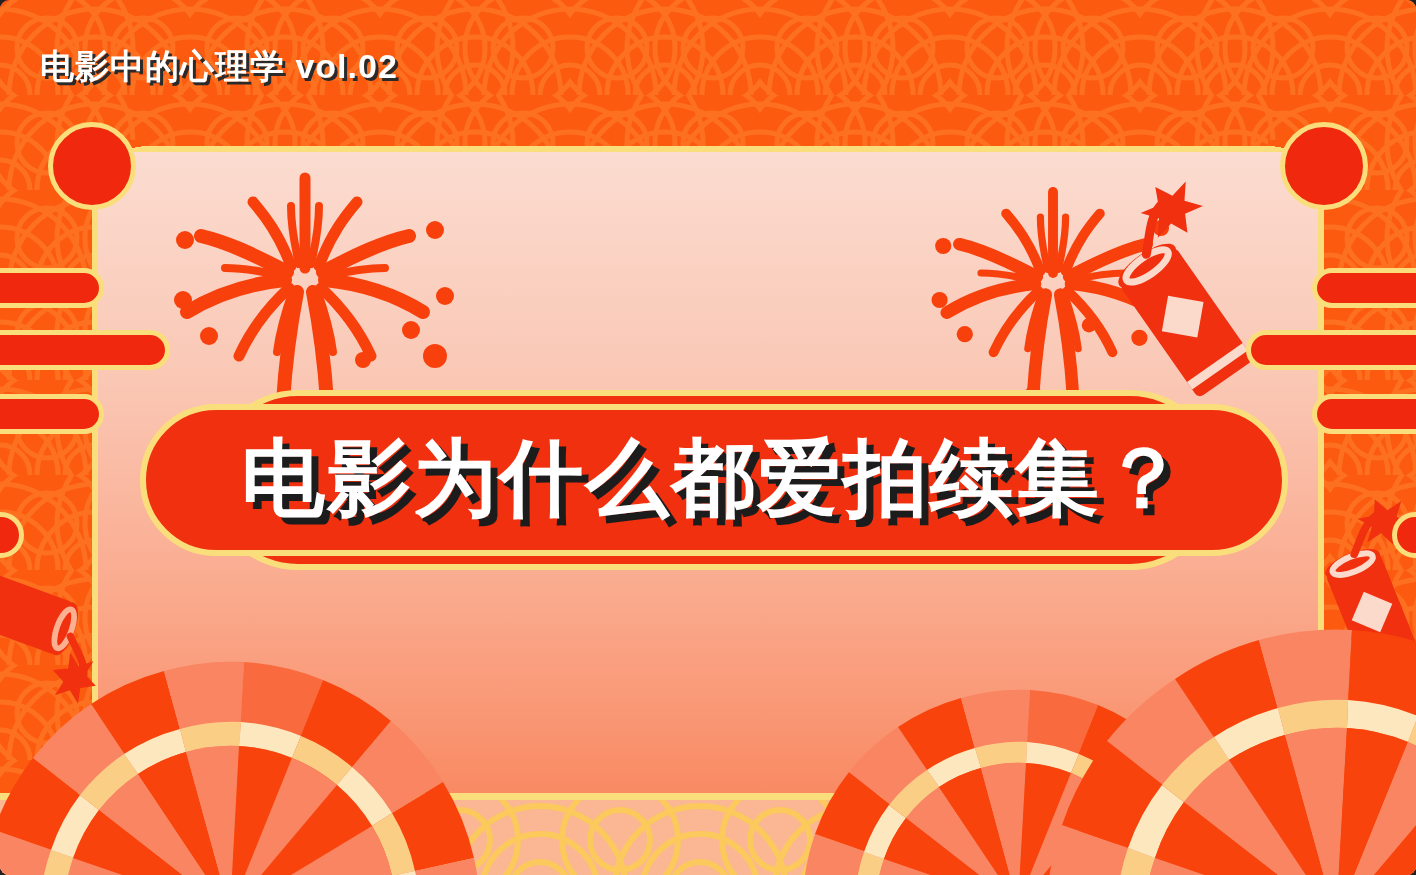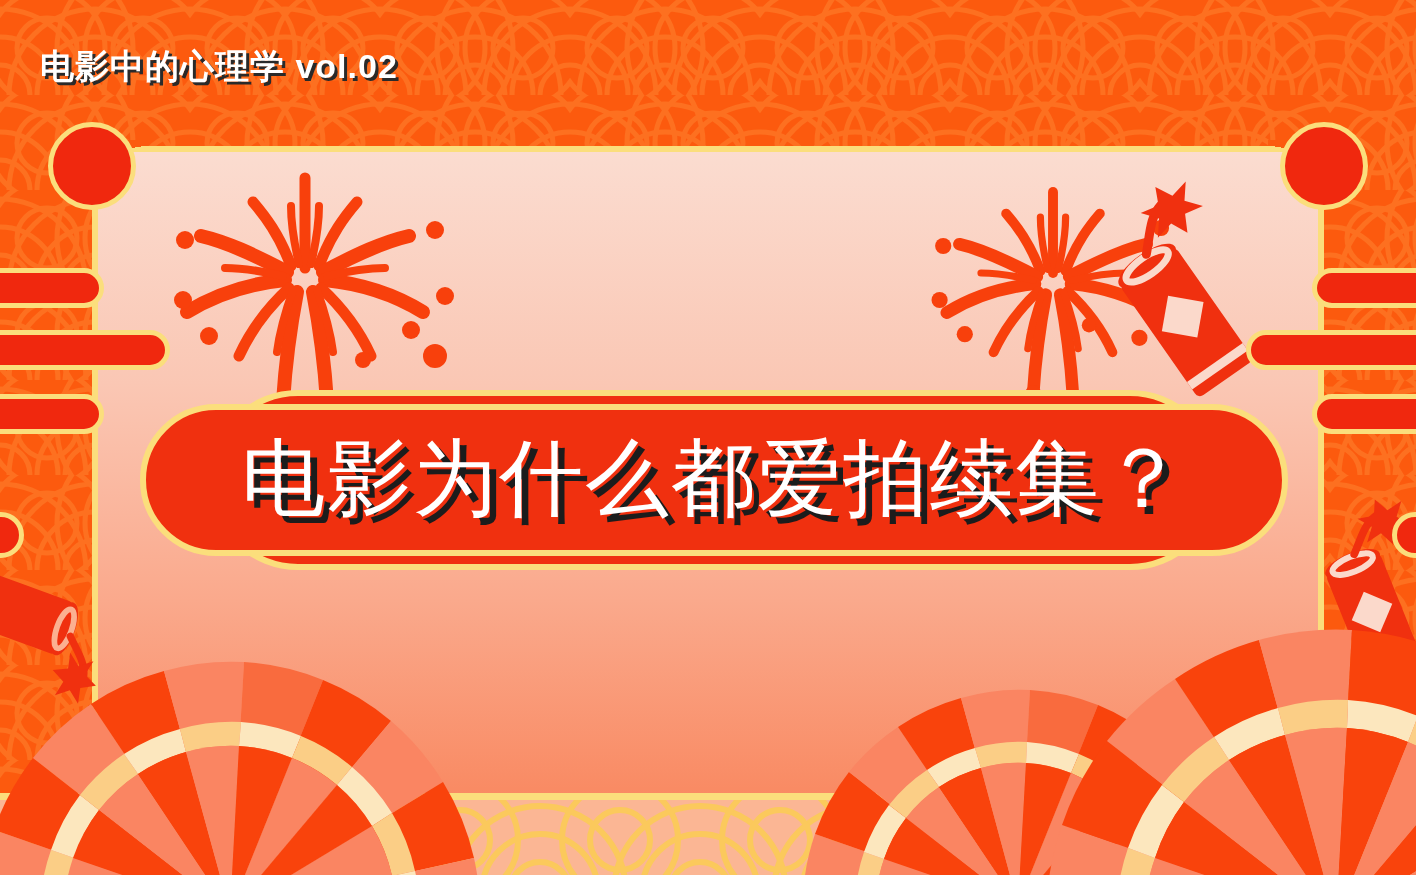--- a/index.html
+++ b/index.html
@@ -1,20 +1,21 @@
 <!DOCTYPE html>
 <html><head>
 <meta charset="utf-8">
 <style>
   html,body{margin:0;padding:0;background:#222;}
   *{box-sizing:border-box;}
   .stage{
     position:relative;width:1416px;height:875px;overflow:hidden;
     font-family:"Liberation Sans","DejaVu Sans",sans-serif;
     background:#701a75;
+    border-radius:9px;
   }
   .bg-base{position:absolute;inset:0;background:#FC5A0E;}
 
   
   .panel{
     position:absolute;left:92px;top:146px;width:1232px;height:729px;
     background:linear-gradient(180deg,#FBDCD0 0%,#FAC7B4 32%,#FAA98C 62%,#F98B64 88%,#F8815A 100%);
     border-left:6px solid #FBDE7C;border-right:6px solid #FBDE7C;border-top:6px solid #FBDE7C;
     border-radius:10px 10px 0 0;
   }
@@ -53,21 +54,21 @@
   .bar.l1{left:-96px;top:268px;width:200px;}
   .bar.l2{left:-60px;top:330px;width:230px;}
   .bar.l3{left:-96px;top:394px;width:200px;}
 
   
   .banner-wrap{position:absolute;left:140px;top:404px;width:1148px;height:152px;}
   .banner-shape{position:absolute;inset:0;background:#F0300F;border:6px solid #FBDE7C;border-radius:76px;}
   .banner-shape.inner{left:68px;right:68px;top:-14px;bottom:-14px;border-radius:90px;}
   .banner-text{
     position:absolute;inset:0;display:flex;align-items:center;justify-content:center;
-    color:#ffffff;font-size:84px;font-weight:400;letter-spacing:2px;line-height:1;
+    color:#ffffff;font-size:84px;font-weight:700;letter-spacing:2px;line-height:1;
     text-shadow:7px 7px 0 #1c1c1c;white-space:nowrap;
     transform:translateY(-2px);
   }
 
   
   .header-label{
     position:absolute;left:40px;top:44px;z-index:30;
     color:#ffffff;font-size:34px;font-weight:700;letter-spacing:1px;
     text-shadow:3px 3px 0 #2a2a2a;white-space:nowrap;
   }

